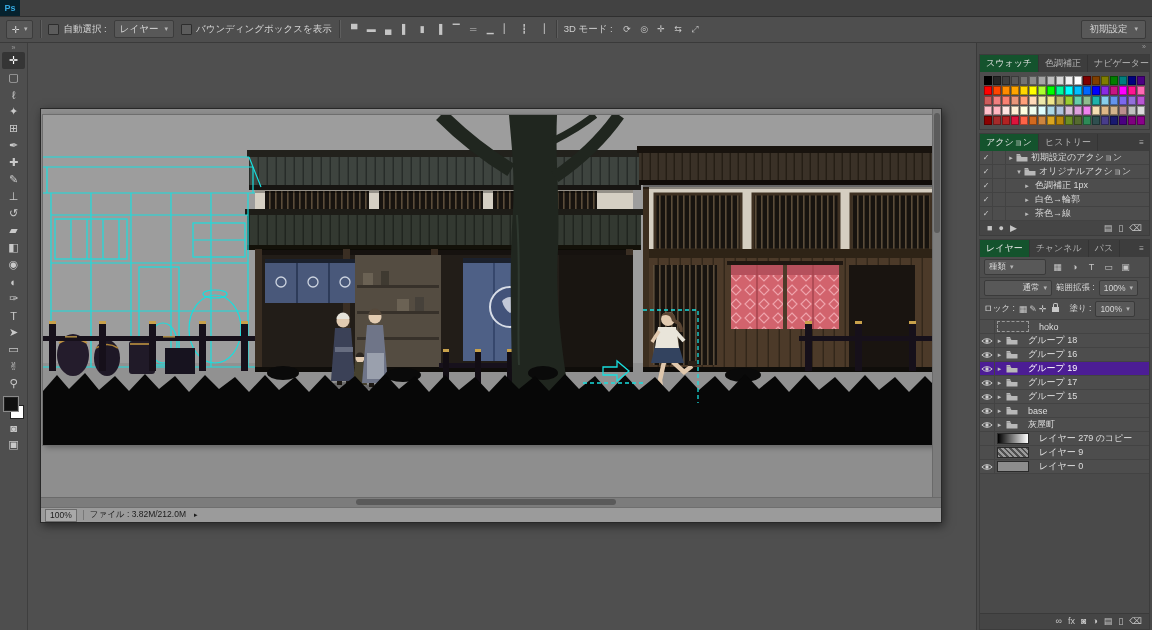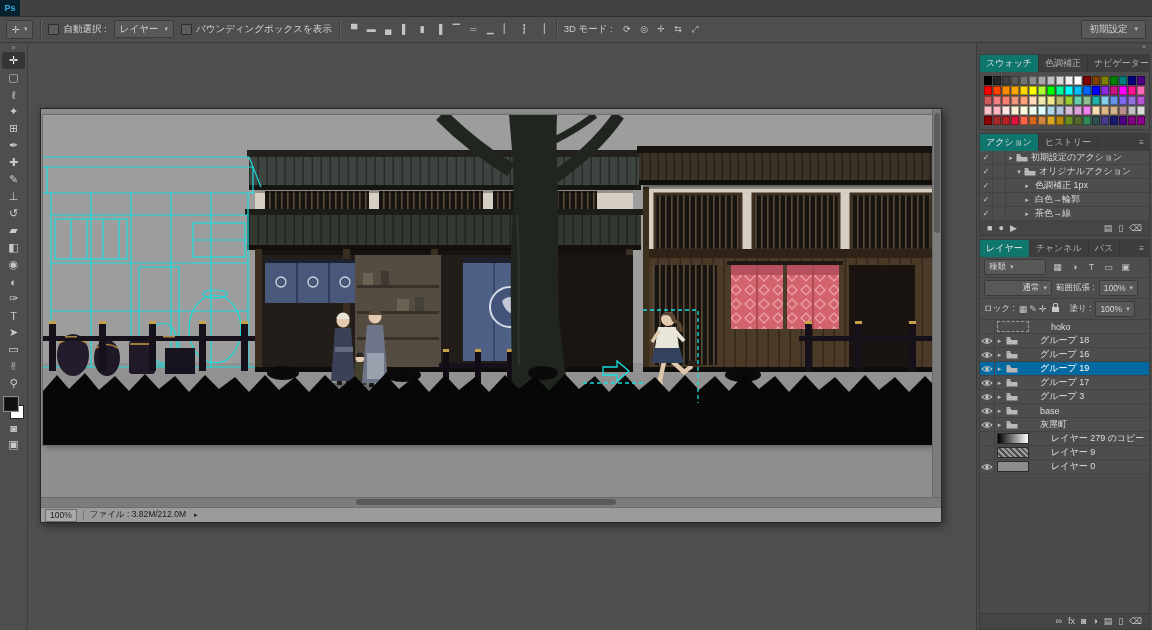--- a/index.html
+++ b/index.html
@@ -55,46 +55,46 @@
   .zoombox{background:#a9a9a9;border:1px solid #6d6d6d;padding:0 4px;height:11px;line-height:10px}
   .statusdiv{width:1px;height:10px;background:#787878}
   .statusarrow{margin-left:2px;font-size:7px}
   
   .dock{position:absolute;top:42px;right:0;width:176px;bottom:0;background:#4a4a4a;border-left:1px solid #3a3a3a;
         display:flex;flex-direction:column;z-index:25;padding:1px 2px 0 2px;gap:3px;box-sizing:border-box}
   .dock-grip{text-align:right;font-size:7px;color:#9a9a9a;height:8px;line-height:8px;padding-right:4px}
   .panel{background:#4d4d4d;border:1px solid #3c3c3c;flex:0 0 auto}
   .tabbar{height:17px;background:#3d3d3d;display:flex;align-items:flex-end;font-size:9px}
   .tab{padding:2px 6px;color:#b2b2b2;border-right:1px solid #343434;height:13px;line-height:12px;white-space:nowrap}
-  .tab.active{background:#0f766e;color:#e3e3e3}
+  .tab.active{background:#14532d;color:#e3e3e3}
   .panelmenu{margin-left:auto;color:#b5b5b5;font-size:8px;padding:0 5px;align-self:center}
   .swatchgrid{display:grid;grid-template-columns:repeat(18,1fr);gap:1px;padding:4px;background:#4d4d4d}
   .swatch{height:7px;border:1px solid rgba(0,0,0,.35)}
   
   .arow{display:flex;align-items:center;height:13px;border-bottom:1px solid #424242;font-size:9px;background:#4d4d4d}
   .acell{width:13px;height:13px;border-right:1px solid #424242;display:flex;align-items:center;justify-content:center;font-size:8px;color:#cccccc;flex:0 0 auto;box-sizing:border-box}
   .aexp{width:10px;font-size:7px;color:#bbb;text-align:center;flex:0 0 auto}
   .albl{color:#d9d9d9;white-space:nowrap;overflow:hidden;margin-left:3px}
   .afooter{height:14px;background:#454545;display:flex;align-items:center;gap:6px;padding:0 7px;font-size:8px;color:#c3c3c3}
   .ic{font-size:9px;color:#c6c6c6;font-style:normal;line-height:1}
   
   .layers{flex:1 1 auto;display:flex;flex-direction:column;min-height:0}
   .lrow-controls{display:flex;align-items:center;gap:4px;padding:2px 4px;font-size:8.5px;border-bottom:1px solid #414141;white-space:nowrap}
   .lselect,.lfield{background:#585858;border:1px solid #3a3a3a;height:14px;display:flex;align-items:center;padding:0 4px;gap:4px;border-radius:2px}
   .layerlist{flex:1;overflow:hidden;background:#4a4a4a}
   .lrow{display:flex;align-items:center;height:13px;border-bottom:1px solid #434343;font-size:9px;background:#4d4d4d}
-  .lrow.selected{background:#0369a1}
+  .lrow.selected{background:#4c1d95}
   .eyecell{width:15px;height:13px;border-right:1px solid #434343;display:flex;align-items:center;justify-content:center;flex:0 0 auto;box-sizing:border-box}
   .lexp{width:9px;font-size:7px;color:#bdbdbd;text-align:center;flex:0 0 auto}
   .lthumb{margin:0 2px;flex:0 0 auto;display:inline-flex}
   .gradthumb{width:30px;height:9px;background:linear-gradient(90deg,#000,#fff);border:1px solid #2a2a2a}
   .patthumb{width:30px;height:9px;background:repeating-linear-gradient(45deg,#9a9a9a 0 2px,#4e4e4e 2px 4px);border:1px solid #2a2a2a}
   .flatthumb{width:30px;height:9px;background:#8d8d8d;border:1px solid #2a2a2a}
   .emptythumb{width:30px;height:9px;border:1px dashed #999;background:transparent}
-  .llabel{margin-left:20px;white-space:nowrap;overflow:hidden;color:#dedede}
+  .llabel{margin-left:8px;white-space:nowrap;overflow:hidden;color:#dedede}
   .lrow.selected .llabel{color:#fff}
   .lfooter{height:15px;background:#454545;border-top:1px solid #3a3a3a;display:flex;align-items:center;justify-content:flex-end;gap:6px;padding:0 7px}
   .padlock{width:7px;height:5px;background:#c8c8c8;display:inline-block;position:relative;margin:0 2px}
   .padlock::before{content:"";position:absolute;left:1px;top:-4px;width:3px;height:3px;border:1px solid #c8c8c8;border-bottom:none;border-radius:2px 2px 0 0}
 </style>
 </head>
 <body>
 
 <div class="menubar">
   <span class="pslogo">Ps</span>
@@ -698,21 +698,21 @@
               <circle cx="7" cy="4.5" r="1.9" fill="#d0d0d0"></circle>
             </svg>
           </span>
           <span class="lexp">▸</span>
           <span class="lthumb">
             <svg width="12" height="9" viewBox="0 0 12 9">
               <path d="M0.5 2.5 h4 l1 1.5 h6 v4.5 h-11 Z" fill="#b8b8b8"></path>
               <path d="M0.5 2.5 V1 h3.5 l0.8 1.5 Z" fill="#b8b8b8"></path>
             </svg>
           </span>
-          <span class="llabel">グループ 3</span>
+          <span class="llabel">グループ 15</span>
         </div>
         <div class="lrow">
           <span class="eyecell">
             <svg width="12" height="8" viewBox="0 0 14 9">
               <path d="M1 4.5 Q7 -1 13 4.5 Q7 10 1 4.5 Z" fill="none" stroke="#d0d0d0" stroke-width="1.1"></path>
               <circle cx="7" cy="4.5" r="1.9" fill="#d0d0d0"></circle>
             </svg>
           </span>
           <span class="lexp">▸</span>
           <span class="lthumb">

